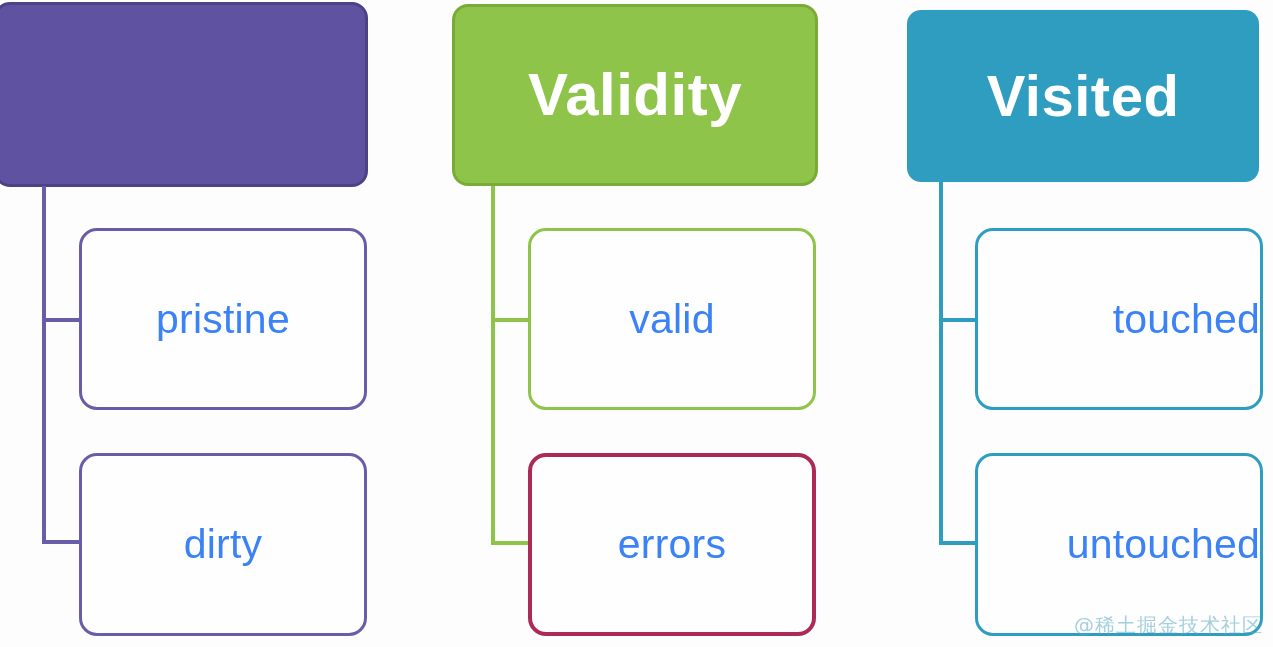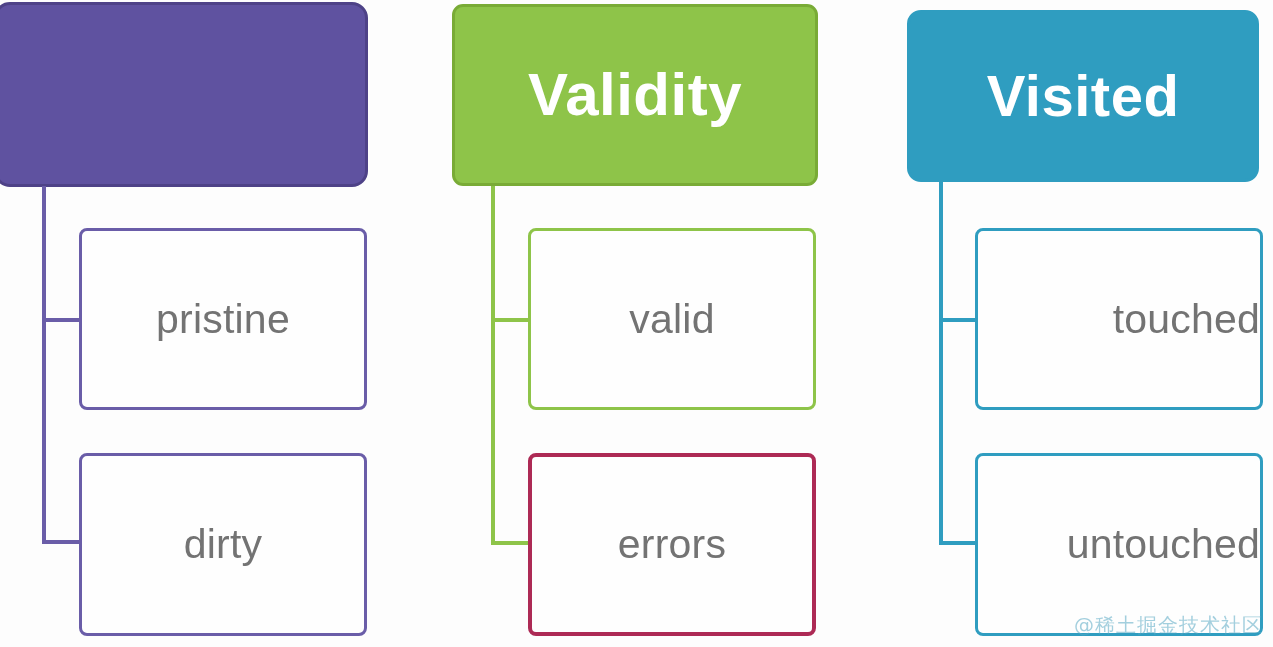--- a/index.html
+++ b/index.html
@@ -52,21 +52,21 @@
 
   
   #hdr-validity {
     left: 452px;
     top: 4px;
     width: 366px;
     height: 182px;
     background: #8ec449;
     border-color: #79ab36;
     font-size: 60px;
-    border-radius: 11px;
+    border-radius: 16px;
   }
 
   
   #hdr-visited {
     left: 907px;
     top: 10px;
     width: 352px;
     height: 172px;
     background: #2f9dc0;
     border-color: #2f9dc0;
@@ -77,22 +77,22 @@
   
   .child-box {
     position: absolute;
     box-sizing: border-box;
     display: flex;
     align-items: center;
     justify-content: center;
     background: #fefefe;
     border-style: solid;
     border-width: 3px;
-    border-radius: 8px;
-    color: #737373;
+    border-radius: 18px;
+    color: #3b82f6;
     font-size: 41px;
     font-weight: normal;
     letter-spacing: 0.2px;
     white-space: nowrap;
   }
 
   .child-top    { top: 228px; height: 182px; }
   .child-bottom { top: 453px; height: 183px; }
 
   .col1 .child-box { left: 79px;  width: 288px; }

